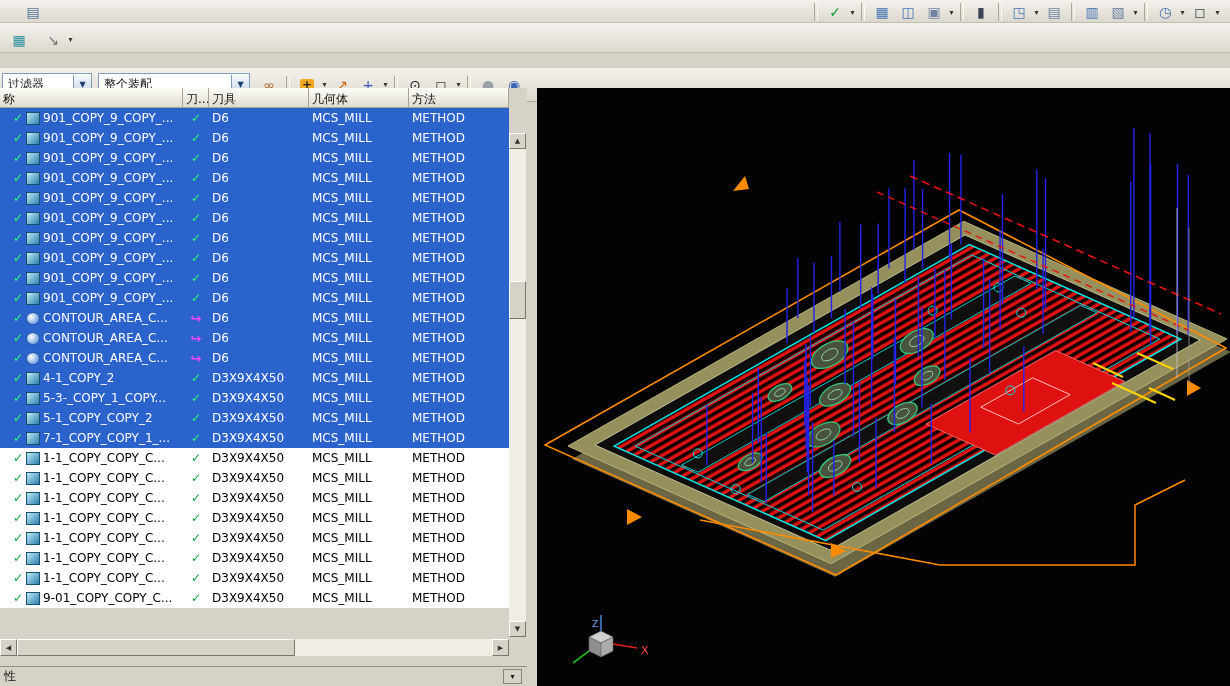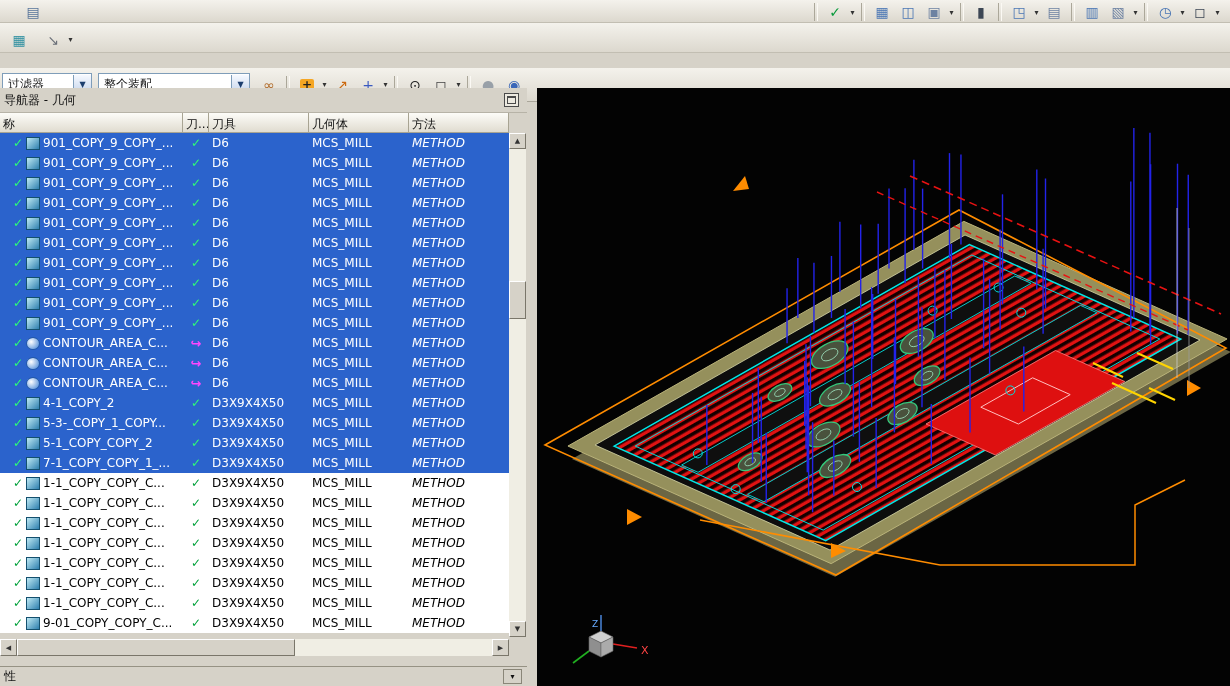--- a/index.html
+++ b/index.html
@@ -40,21 +40,21 @@
          background:linear-gradient(#fdfcf8,#e0dcd0);padding:3px 3px 0 3px;white-space:nowrap;overflow:hidden;}
   .rows{width:509px;height:500px;background:#fff;overflow:hidden;}
   .row{display:flex;height:20px;align-items:center;background:#fff;color:#000;}
   .row.sel{background:#2b63cc;color:#fff;}
   .cell{box-sizing:border-box;padding:0 3px;white-space:nowrap;overflow:hidden;height:20px;
         display:flex;align-items:center;}
   .c-name{width:183px;padding-left:13px;gap:3px;}
   .c-path{width:26px;justify-content:center;}
   .c-tool{width:100px;}
   .c-geom{width:100px;}
-  .c-meth{width:100px;font-style:italic;}
+  .c-meth{width:100px;}
   .chk{color:#00a13a;font-weight:bold;font-size:12px;}
   .row.sel .chk{color:#2dff74;}
   .pchk{color:#00a13a;font-weight:bold;}
   .row.sel .pchk{color:#2dff74;}
   .prer{color:#ff46ff;font-weight:bold;font-size:13px;}
   .ic{display:inline-block;width:12px;height:11px;flex:none;}
   .ic-op{background:linear-gradient(135deg,#bfeaf4,#2e7fae);border:1px solid #14506e;}
   .ic-ct{border-radius:50%;background:radial-gradient(circle at 35% 35%,#ffffff,#3b7fd4);border:1px solid #2458a8;}
   .nm{overflow:hidden;white-space:nowrap;}
   
@@ -188,26 +188,20 @@
             <span class="g" style="color: rgb(152, 160, 168);">●</span>
           </span>
           <span class="icon-btn">
             <span class="g" style="color: rgb(58, 102, 184);">◉</span>
           </span>
         </div>
     </div>
   </div>
 
   <div id="nav">
-    <div class="ttl">
-      <span>导航器 - 几何</span>
-      <span class="box">
-          <span></span>
-        </span>
-    </div>
     <div class="hdr">
       <div class="hcell" style="width:183px">称</div>
       <div class="hcell" style="width:26px">刀...</div>
       <div class="hcell" style="width:100px">刀具</div>
       <div class="hcell" style="width:100px">几何体</div>
       <div class="hcell" style="width:100px">方法</div>
     </div>
     <div class="rows" id="tree-rows">
         <div class="row sel">
           <div class="cell c-name">

